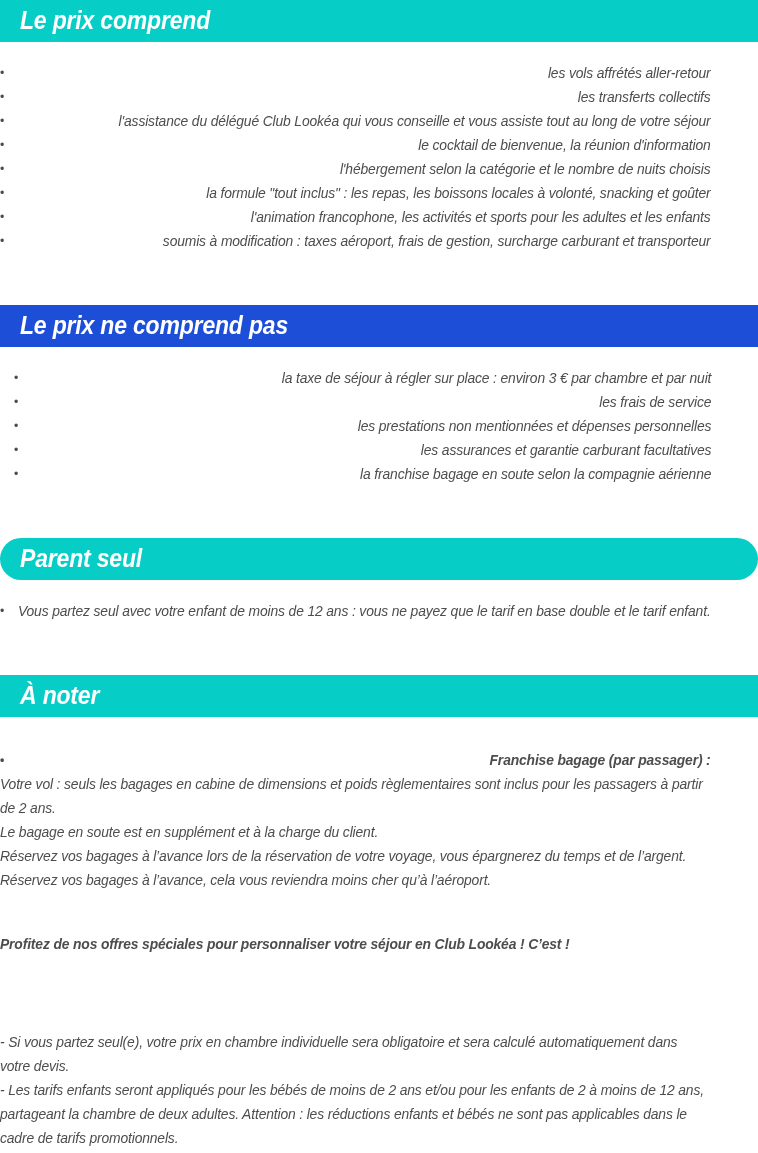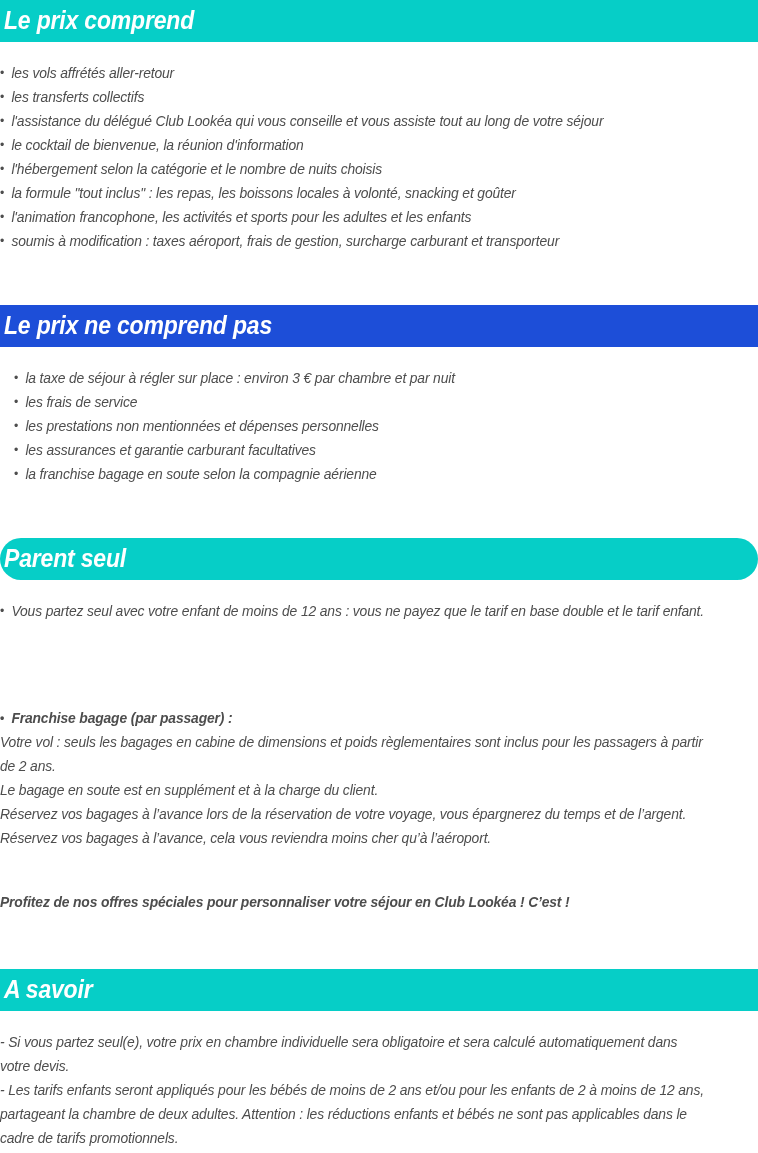--- a/index.html
+++ b/index.html
@@ -22,21 +22,21 @@
   }
 
   
   .section {
     width: 100%;
   }
   .section-header {
     background: #06cec7;
     width: 100%;
     box-sizing: border-box;
-    padding: 5px 0 7px 4px;
+    padding: 5px 0 7px 20px;
     margin: 0;
   }
   .section-header .title {
     display: block;
     color: #ffffff;
     font-style: italic;
     font-weight: bold;
     font-size: 25px;
     line-height: 30px;
     letter-spacing: -0.2px;
@@ -46,20 +46,21 @@
   }
 
   
   .section-body {
     padding: 0 10px 0 0;
   }
   .bullet-list {
     list-style: none;
     margin: 0;
     padding: 0;
+    text-align: right;
   }
   .bullet-list li,
   .para {
     font-style: italic;
     font-size: 14.6px;
     line-height: 24px;
     color: #4d4d4d;
     letter-spacing: -0.15px;
     transform: scaleX(0.95);
     transform-origin: left center;
@@ -148,38 +149,38 @@
     <div class="section-body sec3-body">
       <ul class="bullet-list">
         <li>Vous partez seul avec votre enfant de moins de 12 ans : vous ne payez que le tarif en base double et le tarif enfant.</li>
       </ul>
     </div>
   </section>
 
   <div class="space-3"></div>
 
   <section class="section">
+    <div class="section-header" style="background: rgb(6, 206, 199);">
+      <span class="title">À noter</span>
+    </div>
     <div class="section-body sec4-body">
       <ul class="bullet-list">
         <li class="bold">Franchise bagage (par passager) :</li>
       </ul>
       <p class="para">Votre vol : seuls les bagages en cabine de dimensions et poids règlementaires sont inclus pour les passagers à partir de 2 ans.</p>
       <p class="para">Le bagage en soute est en supplément et à la charge du client.</p>
       <p class="para">Réservez vos bagages à l’avance lors de la réservation de votre voyage, vous épargnerez du temps et de l’argent.</p>
       <p class="para">Réservez vos bagages à l’avance, cela vous reviendra moins cher qu’à l’aéroport.</p>
       <div class="space-blank"></div>
       <p class="para bold">Profitez de nos offres spéciales pour personnaliser votre séjour en Club Lookéa ! C’est  !</p>
     </div>
   </section>
 
   <div class="space-4"></div>
 
   <section class="section">
-    <div class="section-header" style="background: rgb(6, 206, 199);">
-      <span class="title">A savoir</span>
-    </div>
     <div class="section-body sec5-body">
       <p class="para dash">- Si vous partez seul(e), votre prix en chambre individuelle sera obligatoire et sera calculé automatiquement dans votre devis.</p>
       <p class="para dash">- Les tarifs enfants seront appliqués pour les bébés de moins de 2 ans et/ou pour les enfants de 2 à moins de 12 ans, partageant la chambre de deux adultes. Attention : les réductions enfants et bébés ne sont pas applicables dans le cadre de tarifs promotionnels.</p>
     </div>
   </section>
 
 </div>
 
 </body></html>

